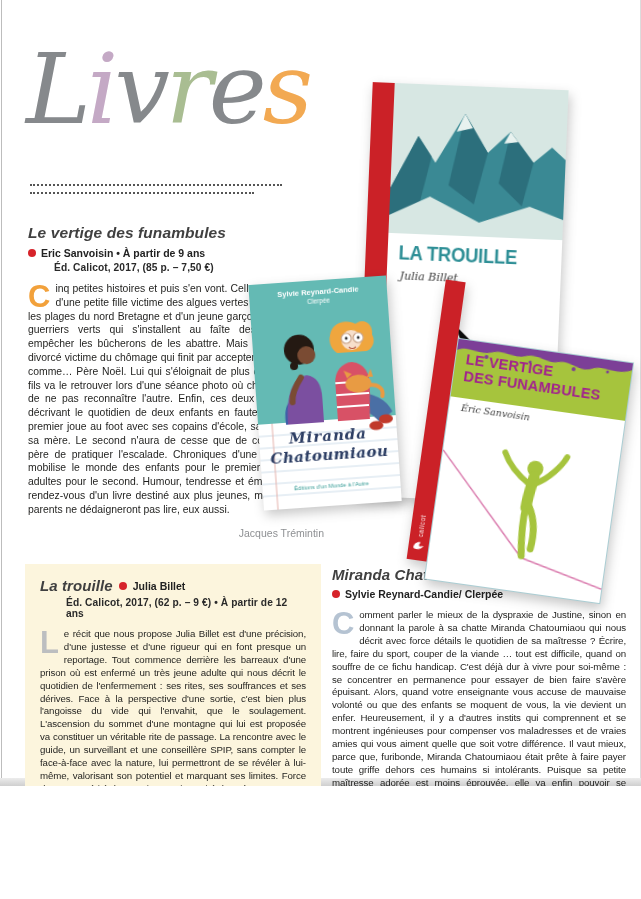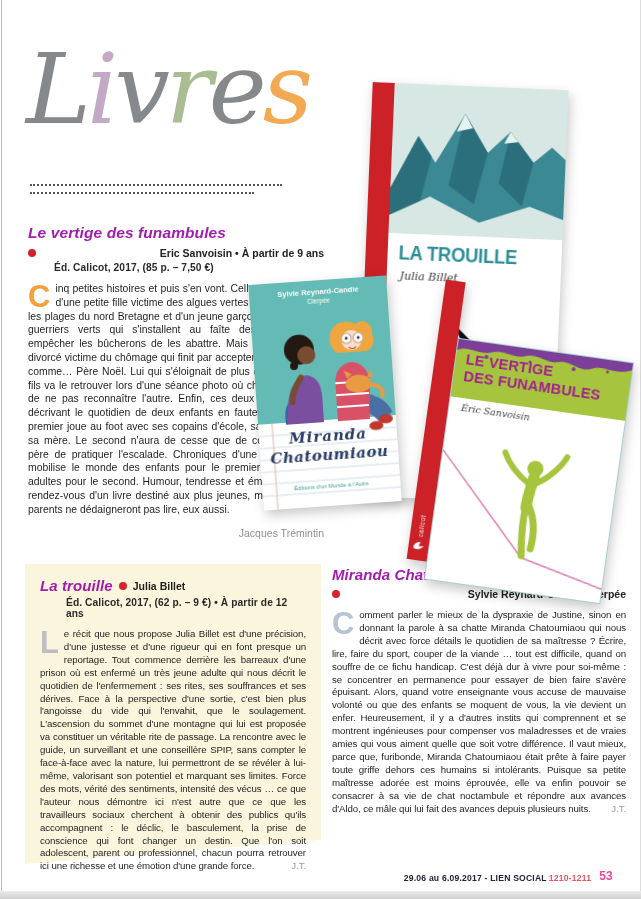--- a/index.html
+++ b/index.html
@@ -1,33 +1,33 @@
 <!DOCTYPE html>
 <html lang="fr"><head>
 <meta charset="utf-8">
 <style>
   html,body{margin:0;padding:0;background:#ffffff;}
-  .page{position:relative;width:641px;height:899px;background:#fff;overflow:hidden;
+  .page{position:relative;width:641px;height:786px;background:#fff;overflow:hidden;
         font-family:"Liberation Sans",sans-serif;color:#1e1e1c;}
   
   .edge-left{position:absolute;left:1px;top:0;width:1px;height:100%;background:#bdbdbd;}
   .edge-right{position:absolute;right:0;top:0;width:1px;height:100%;background:#dcdcdc;}
   .edge-bottom{position:absolute;left:0;bottom:0;width:100%;height:8px;background:linear-gradient(#ececec,#cfcfcf);}
 
   
   .masthead{position:absolute;left:26px;top:40px;font-family:"DejaVu Serif",serif;
             font-style:italic;font-size:98px;line-height:1;letter-spacing:-4px;}
   .rule{position:absolute;left:30px;height:0;border-top:2px dotted #555;}
   .rule.r1{top:184px;width:252px;}
   .rule.r2{top:192px;width:224px;}
 
   
   .article{position:absolute;}
-  .art-title{font-size:15.5px;font-weight:bold;font-style:italic;color:#a21caf;letter-spacing:.1px;}
-  .byline{margin-top:5px;font-size:10.5px;font-weight:bold;color:#222;display:flex;align-items:center;gap:5px;justify-content:space-between;}
+  .art-title{font-size:15.5px;font-weight:bold;font-style:italic;color:#404040;letter-spacing:.1px;}
+  .byline{margin-top:5px;font-size:10.5px;font-weight:bold;color:#222;display:flex;align-items:center;gap:5px;}
   .dot{width:8px;height:8px;border-radius:50%;background:#d6232a;flex:0 0 auto;}
   .edition{margin-top:3px;font-size:10.2px;font-weight:bold;color:#2a2a2a;letter-spacing:.1px;padding-left:26px;}
   .body{margin-top:9px;text-align:justify;color:#1f1f1d;}
   .a1 .body{font-size:10.4px;line-height:13.8px;}
   .a2 .body,.a3 .body{font-size:9.7px;line-height:12.9px;letter-spacing:-.1px;}
   .dropcap{float:left;font-size:31px;line-height:25px;font-weight:bold;padding:2px 5px 0 0;}
   .a1 .dropcap{color:#f2a13b;}
   .a2 .dropcap{color:#bcbec0;}
   .a3 .dropcap{color:#b5c3d2;}
   .sig-block{margin-top:7px;text-align:right;font-size:10.5px;color:#8e9093;}

